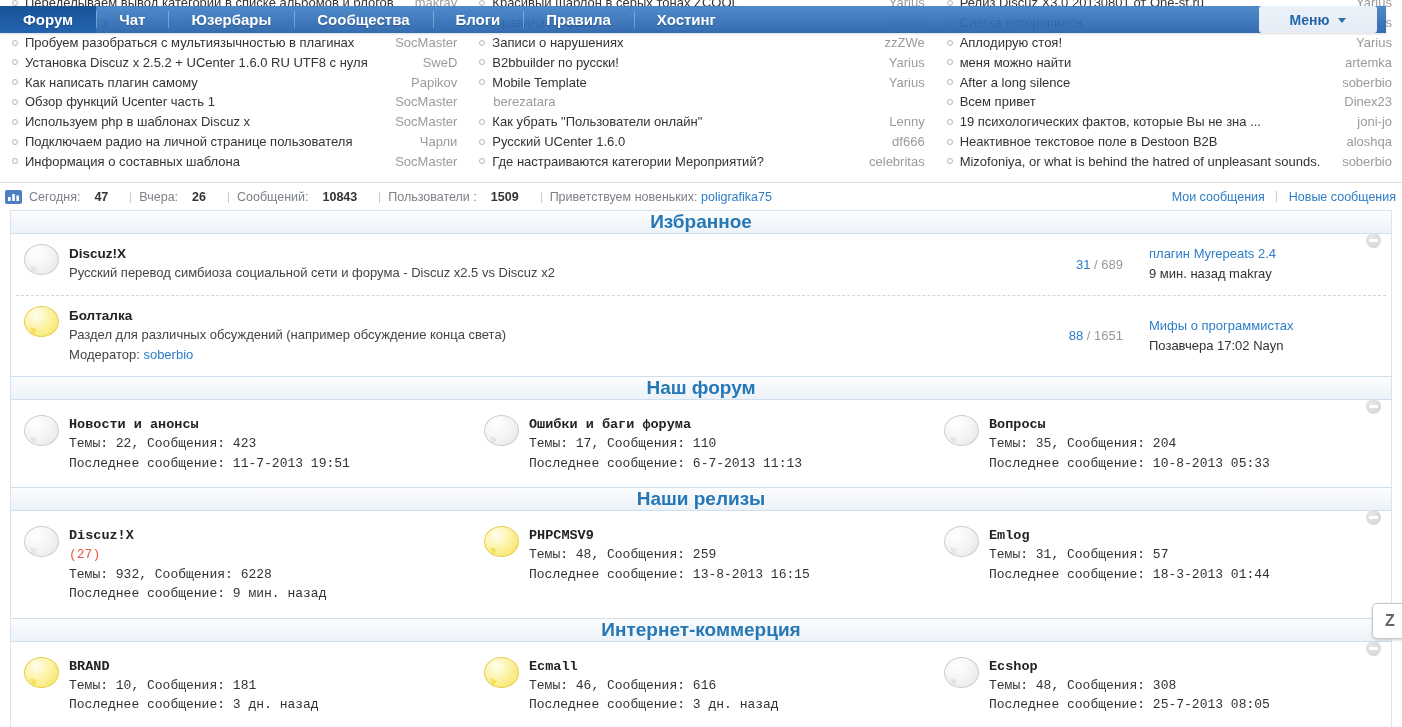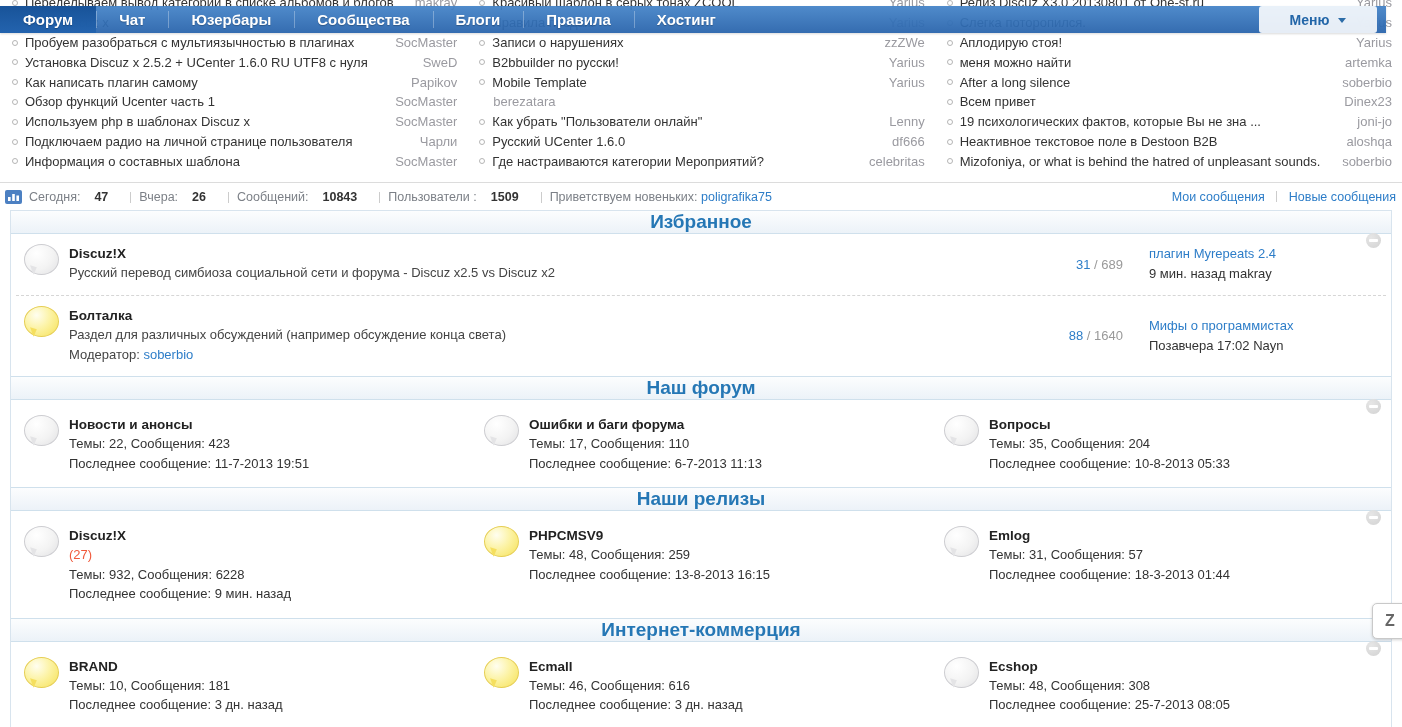--- a/index.html
+++ b/index.html
@@ -61,21 +61,21 @@
   .fav-name{font-size:13.5px;font-weight:bold;color:#222;line-height:19px;cursor:pointer;}
   .fav-desc{font-size:13px;color:#444;line-height:20px;}
   .fav-mod{font-size:13px;color:#444;line-height:20px;}
   .fav-counts{align-self:center;width:120px;text-align:right;font-size:13px;white-space:nowrap;margin-right:26px;color:#999;}
   .fav-counts .n{color:#2d7dc8;}
   .fav-last{align-self:center;width:228px;font-size:13px;line-height:20px;}
   .fav-last .meta{color:#333;}
   .dashed{border-top:1px dashed #d6d6d6;margin:0 5px;}
 
   
-  .grid3{display:grid;grid-template-columns:1fr 1fr 1fr;padding:6px 0 12px;}
+  .grid3{display:grid;grid-template-columns:1fr 1fr 1fr;padding:6px 0 12px;font-family:Liberation Mono, monospace;}
   .cell{display:flex;align-items:flex-start;padding:9px 10px 2px 13px;}
   .cell .info{padding-left:10px;min-width:0;}
   .f-name{font-size:13.5px;font-weight:bold;color:#222;line-height:19px;cursor:pointer;}
   .f-badge{font-size:13px;color:#f05a3c;line-height:19.5px;}
   .f-stats,.f-last{font-size:13px;color:#333;line-height:19.5px;}
 
   
   .float-btn{position:absolute;right:-12px;top:603px;width:42px;height:36px;background:#fff;border:1px solid #c9c9c9;
     border-radius:5px;box-shadow:0 1px 3px rgba(0,0,0,.18);display:flex;align-items:center;padding-left:12px;
     font-weight:bold;color:#666;font-size:16px;cursor:pointer;box-sizing:border-box;}
@@ -263,21 +263,21 @@
           </div>
         </div>
         <div class="dashed"></div>
         <div class="fav-row">
           <span class="bubble" data-variant="yellow"></span>
           <div class="mid">
             <div class="fav-name">Болталка</div>
             <div class="fav-desc">Раздел для различных обсуждений (например обсуждение конца света)</div>
             <div class="fav-mod"><span>Модератор: </span><span class="blue-link">soberbio</span></div>
           </div>
-          <div class="fav-counts"><span class="n">88</span><span> / </span><span>1640</span></div>
+          <div class="fav-counts"><span class="n">88</span><span> / </span><span>1651</span></div>
           <div class="fav-last">
             <div class="blue-link">Мифы о программистах</div>
             <div class="meta">Позавчера 17:02 Nayn</div>
           </div>
         </div>
       </div>
     </div>
 
     <div class="sec">
       <div class="sec-head">

